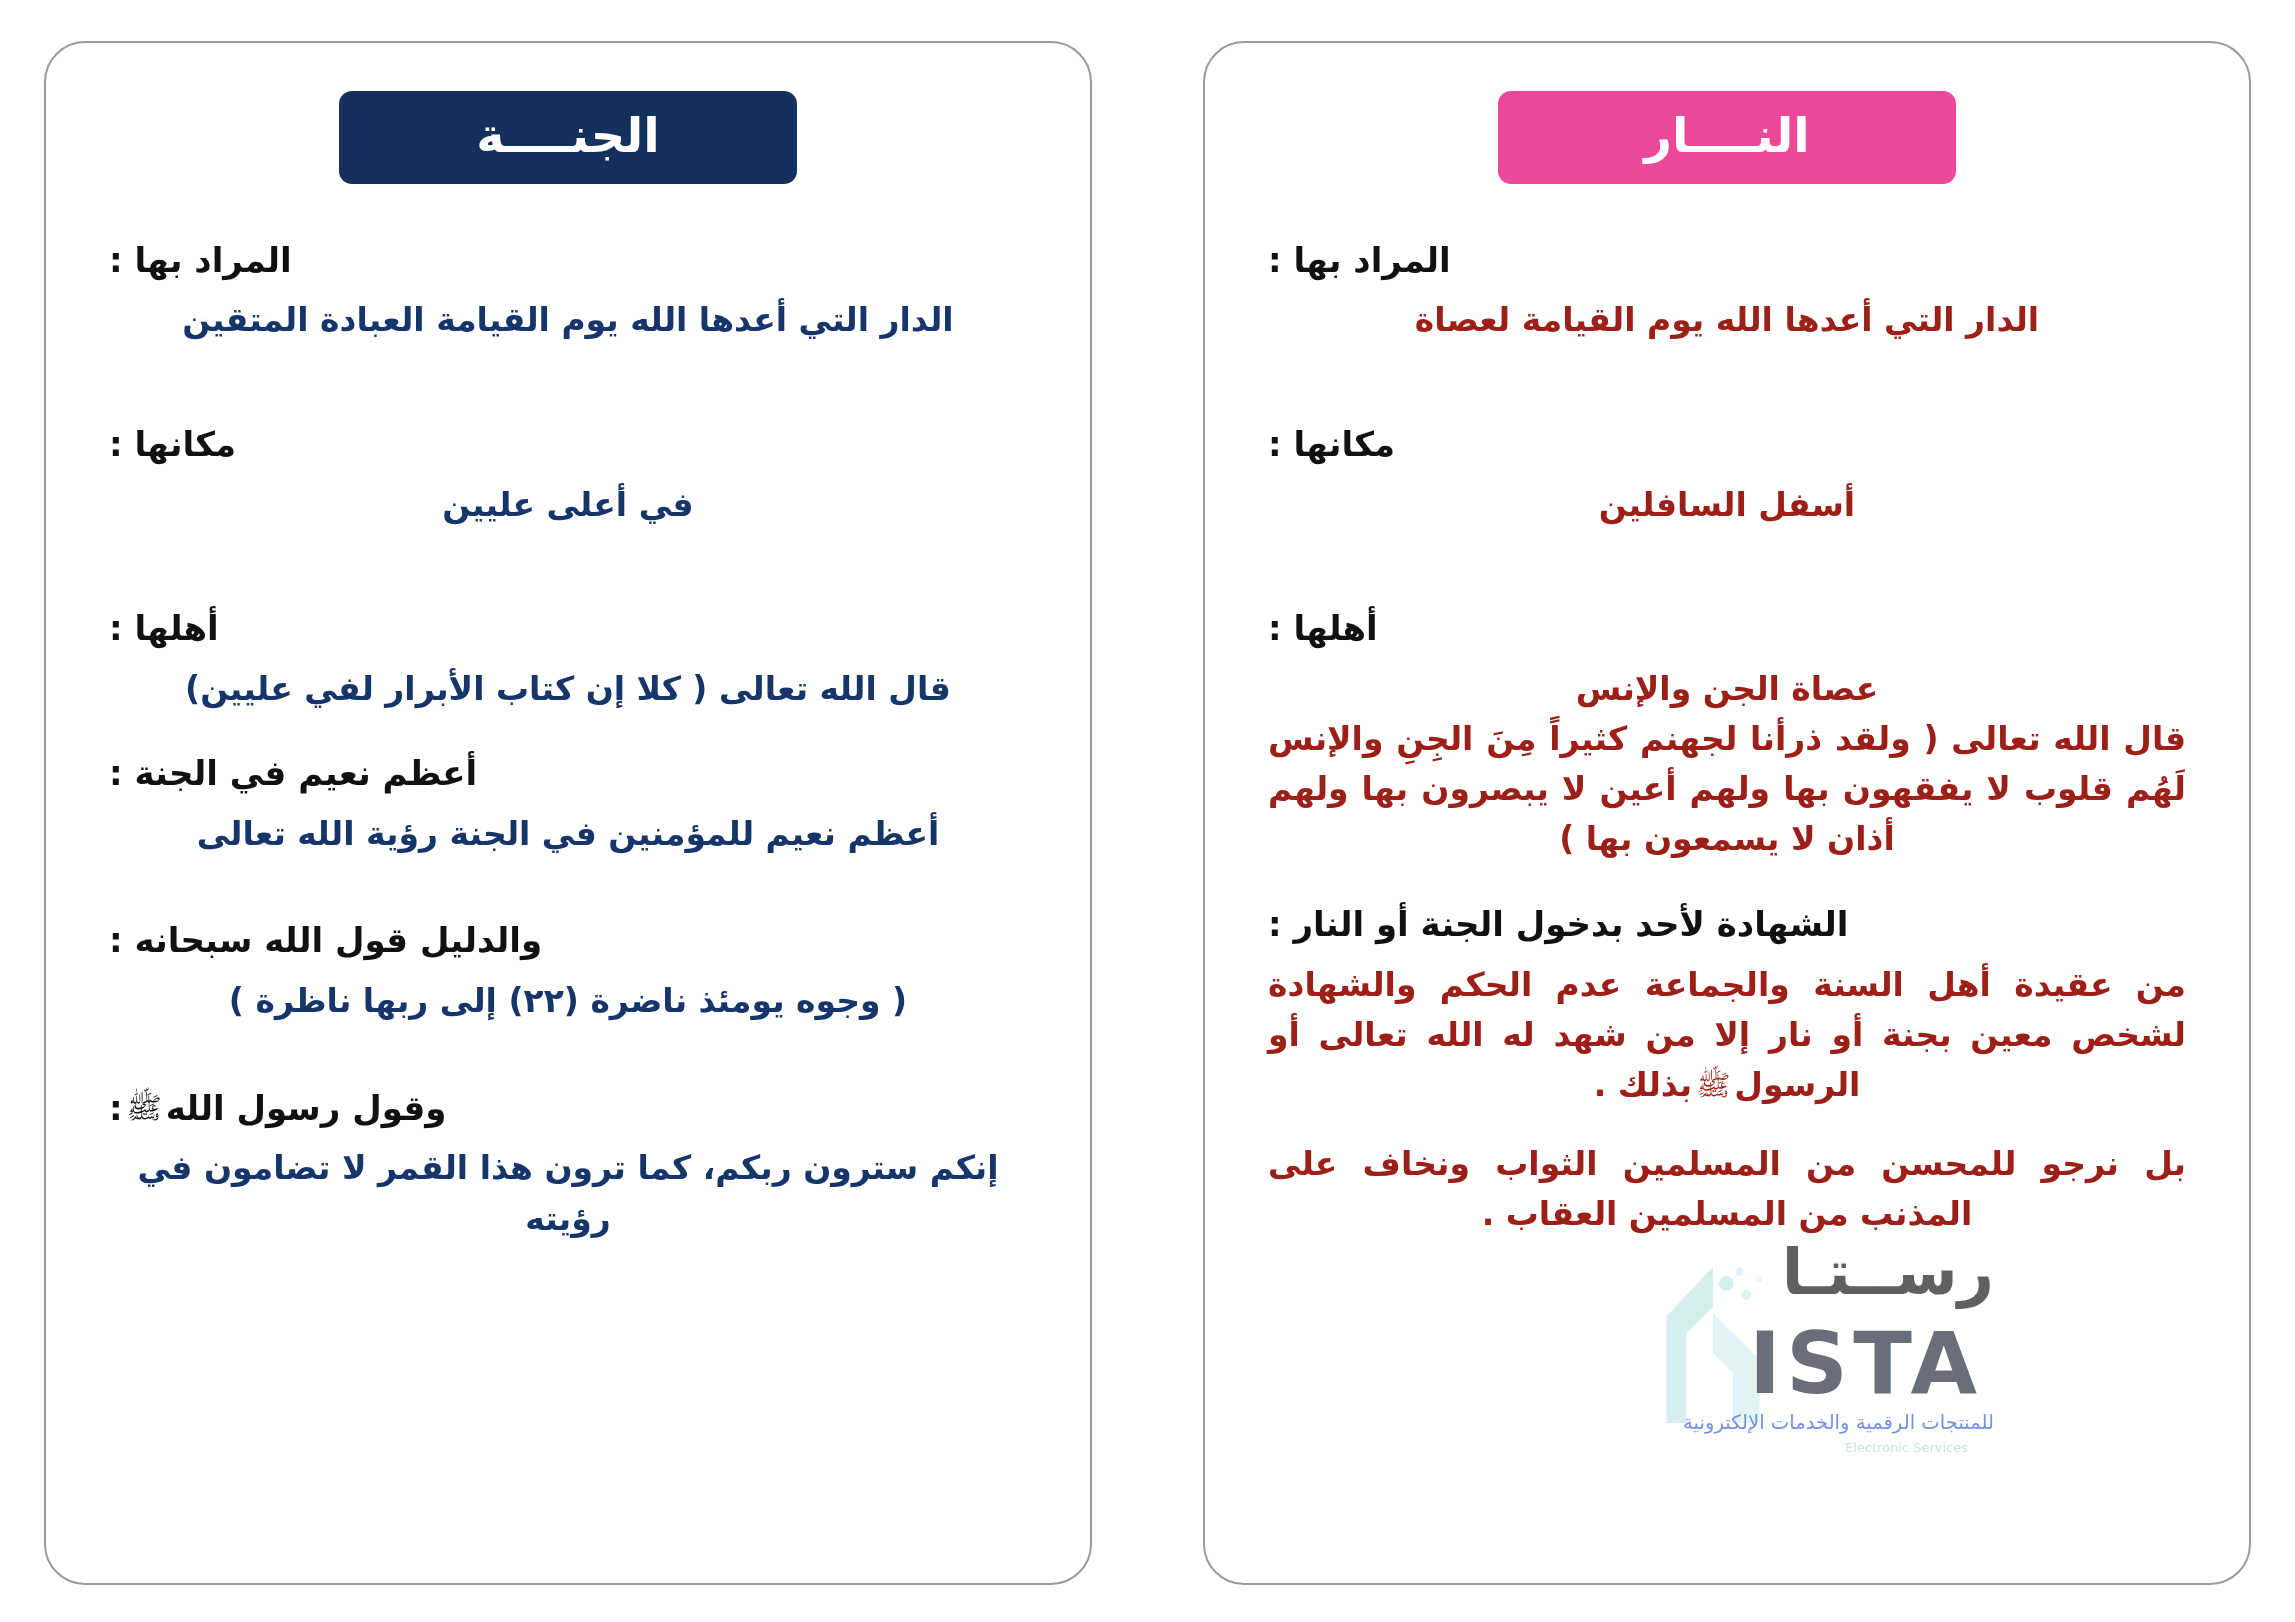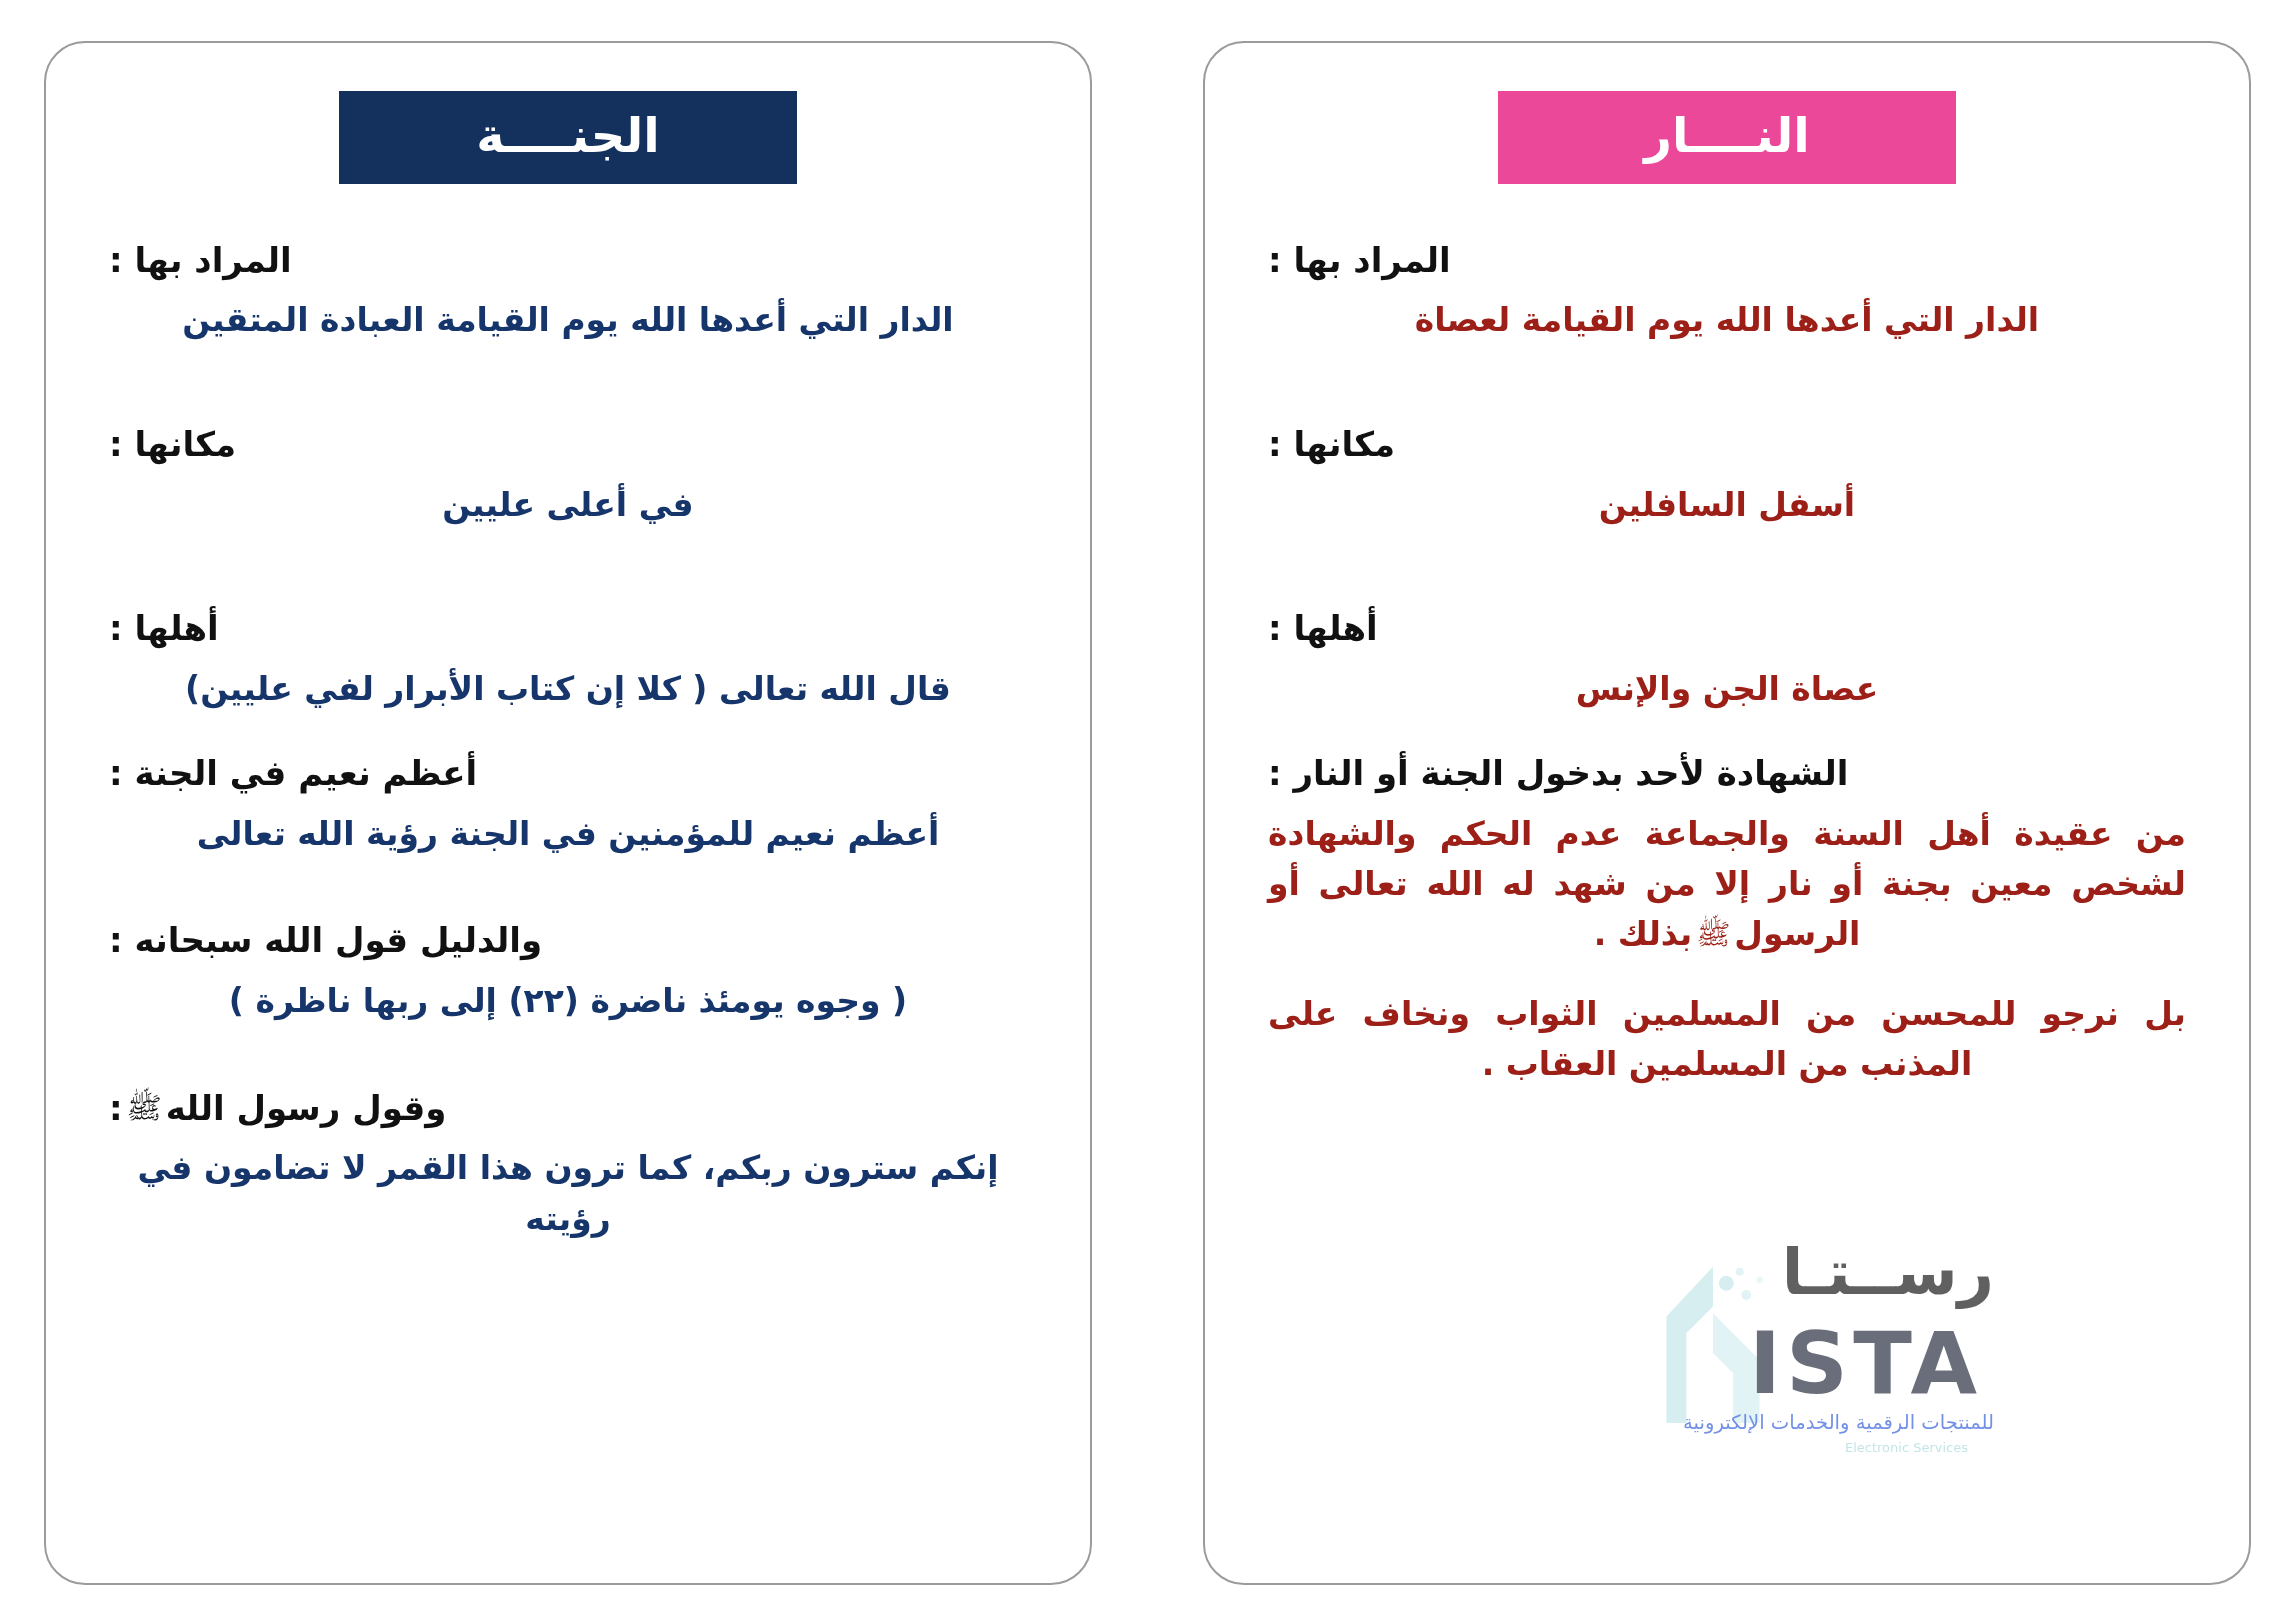--- a/index.html
+++ b/index.html
@@ -47,20 +47,21 @@
     display: inline-block;
     color: #ffffff;
     font-size: 48px;
     font-weight: 700;
     letter-spacing: 0.3px;
     line-height: 1;
     padding: 19.6px 68px 25px 68px;
     white-space: nowrap;
     text-align: center;
     min-width: 458px;
+    border-radius: 13px;
   }
   .chip-paradise { background: #13315c; }
   .chip-fire     { background: #ec4899; }
 
   
   .block { margin-bottom: 5.2px; }
 
   .label {
     color: #111111;
     font-size: 34px;
@@ -218,20 +219,21 @@
 
     <div class="block">
       <div class="label">مكانها :</div>
       <div class="body-line body-red center">أسفل السافلين</div>
     </div>
     <div class="gap-lg"></div>
 
     <div class="block">
       <div class="label">أهلها :</div>
       <div class="body-line body-red center">عصاة الجن والإنس</div>
+      <div class="body-line body-red justify">قال الله تعالى ( ولقد ذرأنا لجهنم كثيراً مِنَ الجِنِ والإنس لَهُم قلوب لا يفقهون بها ولهم أعين لا يبصرون بها ولهم أذان لا يسمعون بها )</div>
     </div>
     <div class="gap-sm"></div>
 
     <div class="block">
       <div class="label">الشهادة لأحد بدخول الجنة أو النار :</div>
       <div class="body-line body-red justify">
         <span>من عقيدة أهل السنة والجماعة عدم الحكم والشهادة لشخص معين بجنة أو نار إلا من شهد له الله تعالى أو الرسول</span><span class="sw">ﷺ</span><span>بذلك .</span>
       </div>
       <div class="gap-sm"></div>
       <div class="body-line body-red justify">بل نرجو للمحسن من المسلمين الثواب ونخاف على المذنب من المسلمين العقاب .</div>

